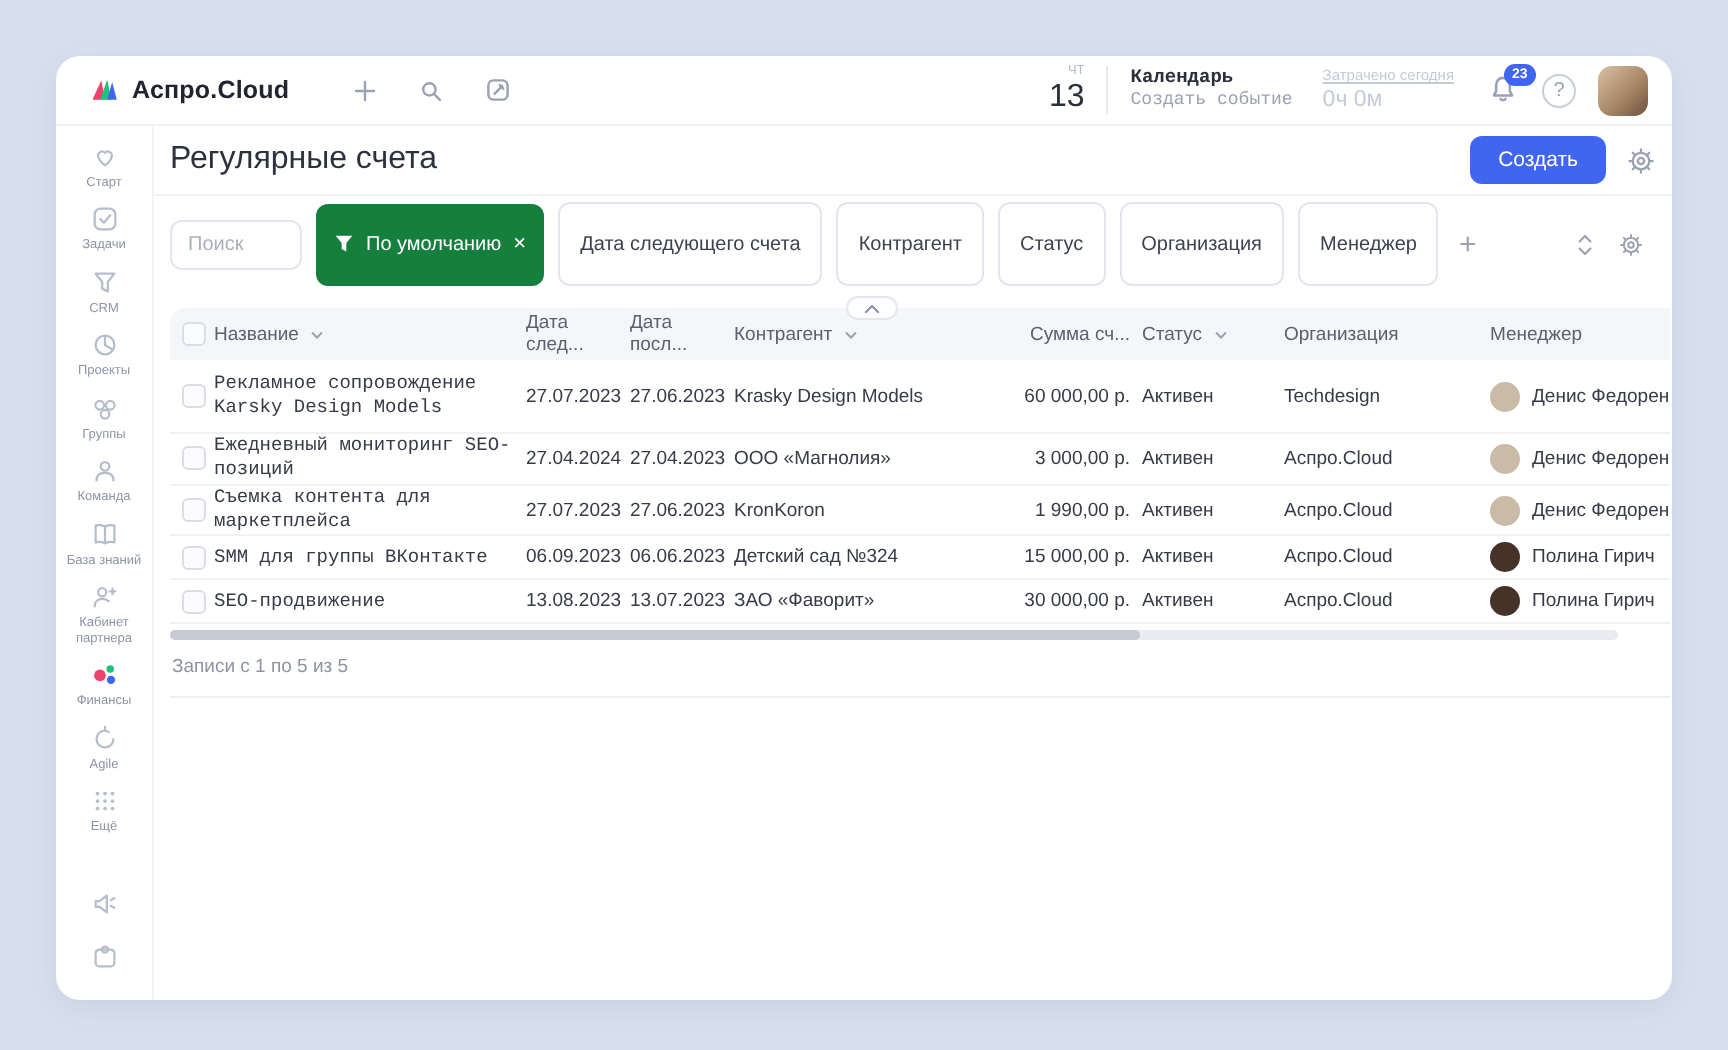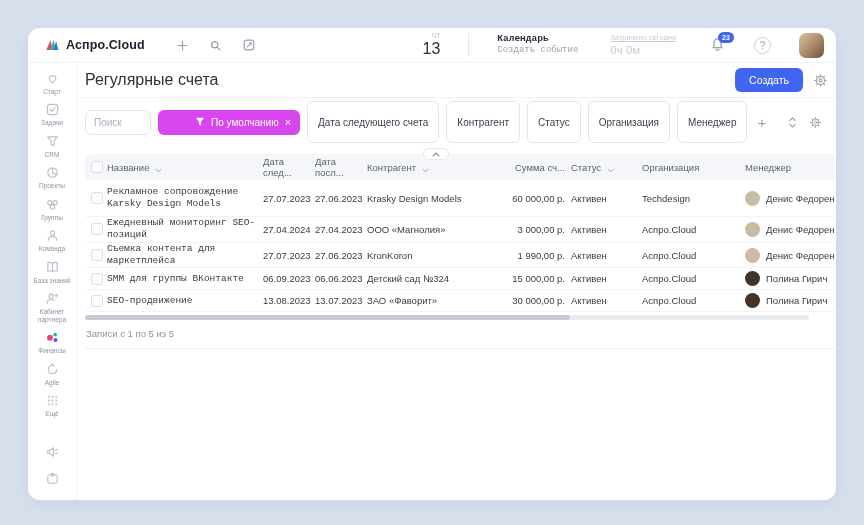--- a/index.html
+++ b/index.html
@@ -14,21 +14,21 @@
     position:absolute; left:28px; top:28px; width:808px; height:472px;
     background:#fff; border-radius:12px; overflow:hidden;
     box-shadow:0 4px 14px rgba(45,62,110,.08);
   }
   
   .topbar { height:35px; border-bottom:1px solid #eef1f6; display:flex; align-items:center; padding:0 12px 0 16px; }
   .logo { display:flex; align-items:center; gap:6px; }
   .logo-text { font-size:12.5px; font-weight:700; color:#20242f; letter-spacing:.1px; }
   .topbar-icons { display:flex; align-items:center; gap:17px; margin-left:30px; }
   .tb-icon { display:flex; align-items:center; justify-content:center; width:16px; height:16px; cursor:pointer; }
-  .topbar-right { margin-left:auto; display:flex; align-items:center; gap:28px; }
+  .topbar-right { margin-left:auto; display:flex; align-items:center; gap:11px; }
   .day-block { display:flex; flex-direction:column; align-items:flex-end; line-height:1; }
   .weekday { font-size:6.5px; color:#b3bac6; margin-bottom:1px; }
   .daynum { font-size:16px; font-weight:500; color:#2a2f3a; }
   .vdiv { width:1px; height:24px; background:#e6e9f0; }
   .cal-block { line-height:1.25;font-family:Liberation Mono, monospace; }
   .cal-title { font-size:9.5px; font-weight:700; color:#2a2f3a; }
   .cal-sub { font-size:9px; color:#9aa2b2; }
   .spent-block { line-height:1.25; margin-left:4px; }
   .spent-label { font-size:7.5px; color:#c5cbd6;text-decoration:underline; }
   .spent-value { font-size:11.5px; color:#c5cbd6; }
@@ -46,33 +46,33 @@
   .content { flex:1; display:flex; flex-direction:column; min-width:0; }
   
   .page-header { height:35px; display:flex; align-items:center; padding:0 8px; border-bottom:1px solid #f0f2f6; }
   .page-title { font-size:16px; font-weight:500; color:#2c313d; }
   .create-btn { margin-left:auto; background:#3f65f1; color:#fff; font-size:10.5px; padding:6px 14px; border-radius:6px; border:none; cursor:pointer; }
   .hdr-gear { margin-left:10px; display:flex; }
   
   .filter-row { display:flex; align-items:center; gap:7px; padding:3px 8px 6px 8px; }
   .search-input { width:66px; height:25px; border:1px solid #e2e5ec; border-radius:6px; font-size:10px; color:#3a4150; padding:0 8px; outline:none; font-family:"Liberation Sans",sans-serif; }
   .search-input::placeholder { color:#a9afbc; }
-  .chip-primary { display:flex; align-items:center; height:25px; background:#d946ef; border-radius:6px; color:#fff; font-size:10px; cursor:pointer;padding-left:28px; }
+  .chip-primary { display:flex; align-items:center; height:41px; background:#15803d; border-radius:6px; color:#fff; font-size:10px; cursor:pointer; }
   .chip-primary .funnel { padding:0 6px 0 9px; display:flex; }
   .chip-primary .x { padding:0 9px 0 6px; font-size:11px; }
   .chip { height:42px; border:1px solid #e2e5ec; border-radius:6px; background:#fff; color:#3c4250; font-size:10px; display:flex; align-items:center; padding:0 10px; white-space:nowrap; cursor:pointer; }
   .add-filter { color:#9aa2b2; font-size:15px; padding:0 3px; cursor:pointer; line-height:1; }
   .filter-right { margin-left:auto; display:flex; align-items:center; gap:12px; padding-right:6px; }
   
   .table-wrap { position:relative; margin:5px 0 0 8px; }
   .collapse-pill { position:absolute; left:338px; top:-6px; width:26px; height:12px; background:#fff; border:1px solid #e4e7ee; border-radius:7px; display:flex; align-items:center; justify-content:center; z-index:2; cursor:pointer; }
   .tbl-clip { overflow:hidden; width:750px; }
   .trow { display:grid; grid-template-columns:22px 156px 52px 52px 134px 66px 75px 103px 130px; width:790px; align-items:center; }
   .thead { background:#f5f6f9; border-radius:8px 8px 0 0; height:26px; }
-  .th { font-size:9.5px; color:#5a6170; display:flex; align-items:flex-end; gap:6px; }
+  .th { font-size:9.5px; color:#5a6170; display:flex; align-items:center; gap:6px; }
   .th.right, .td.right { justify-content:flex-end; text-align:right; padding-right:2px; }
   .drow { border-bottom:1px solid #f0f2f6; min-height:22px; }
   .drow.tall { min-height:37px; }
   .td { font-size:9.5px; color:#363b47; display:flex; align-items:center; overflow:hidden; }
   .td-name { line-height:1.3; padding-right:6px; cursor:pointer;font-family:Liberation Mono, monospace; }
   .cellpad { padding-right:8px; }
   .cb { width:12px; height:12px; border:1px solid #d9dde6; border-radius:3px; background:#fcfcfe; margin-left:6px; cursor:pointer; flex:none; }
   .mgr-avatar { width:15px; height:15px; border-radius:50%; margin-right:6px; flex:none; background:#c9bba6; }
   .td-mgr { white-space:nowrap; }
   .hscroll { width:724px; height:5px; background:#e9ebf0; border-radius:3px; margin-top:3px; position:relative; cursor:pointer; }

